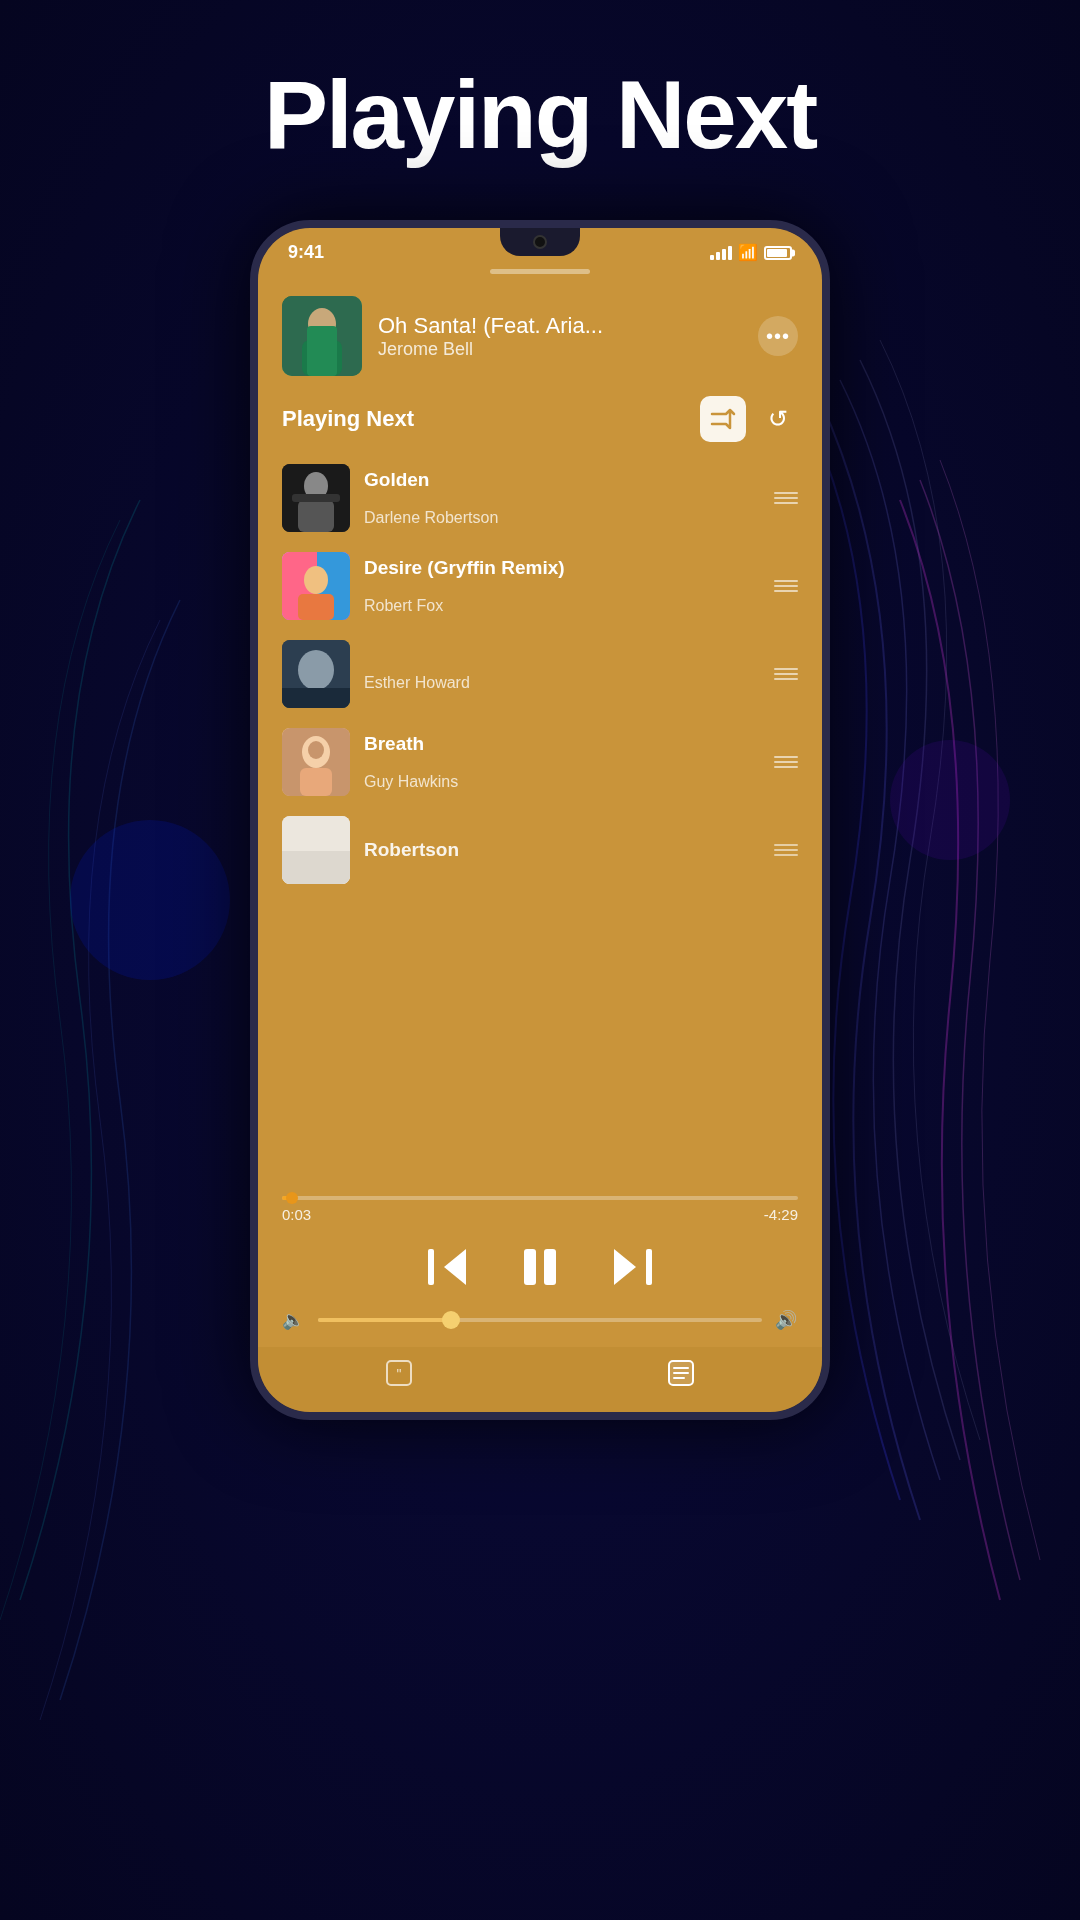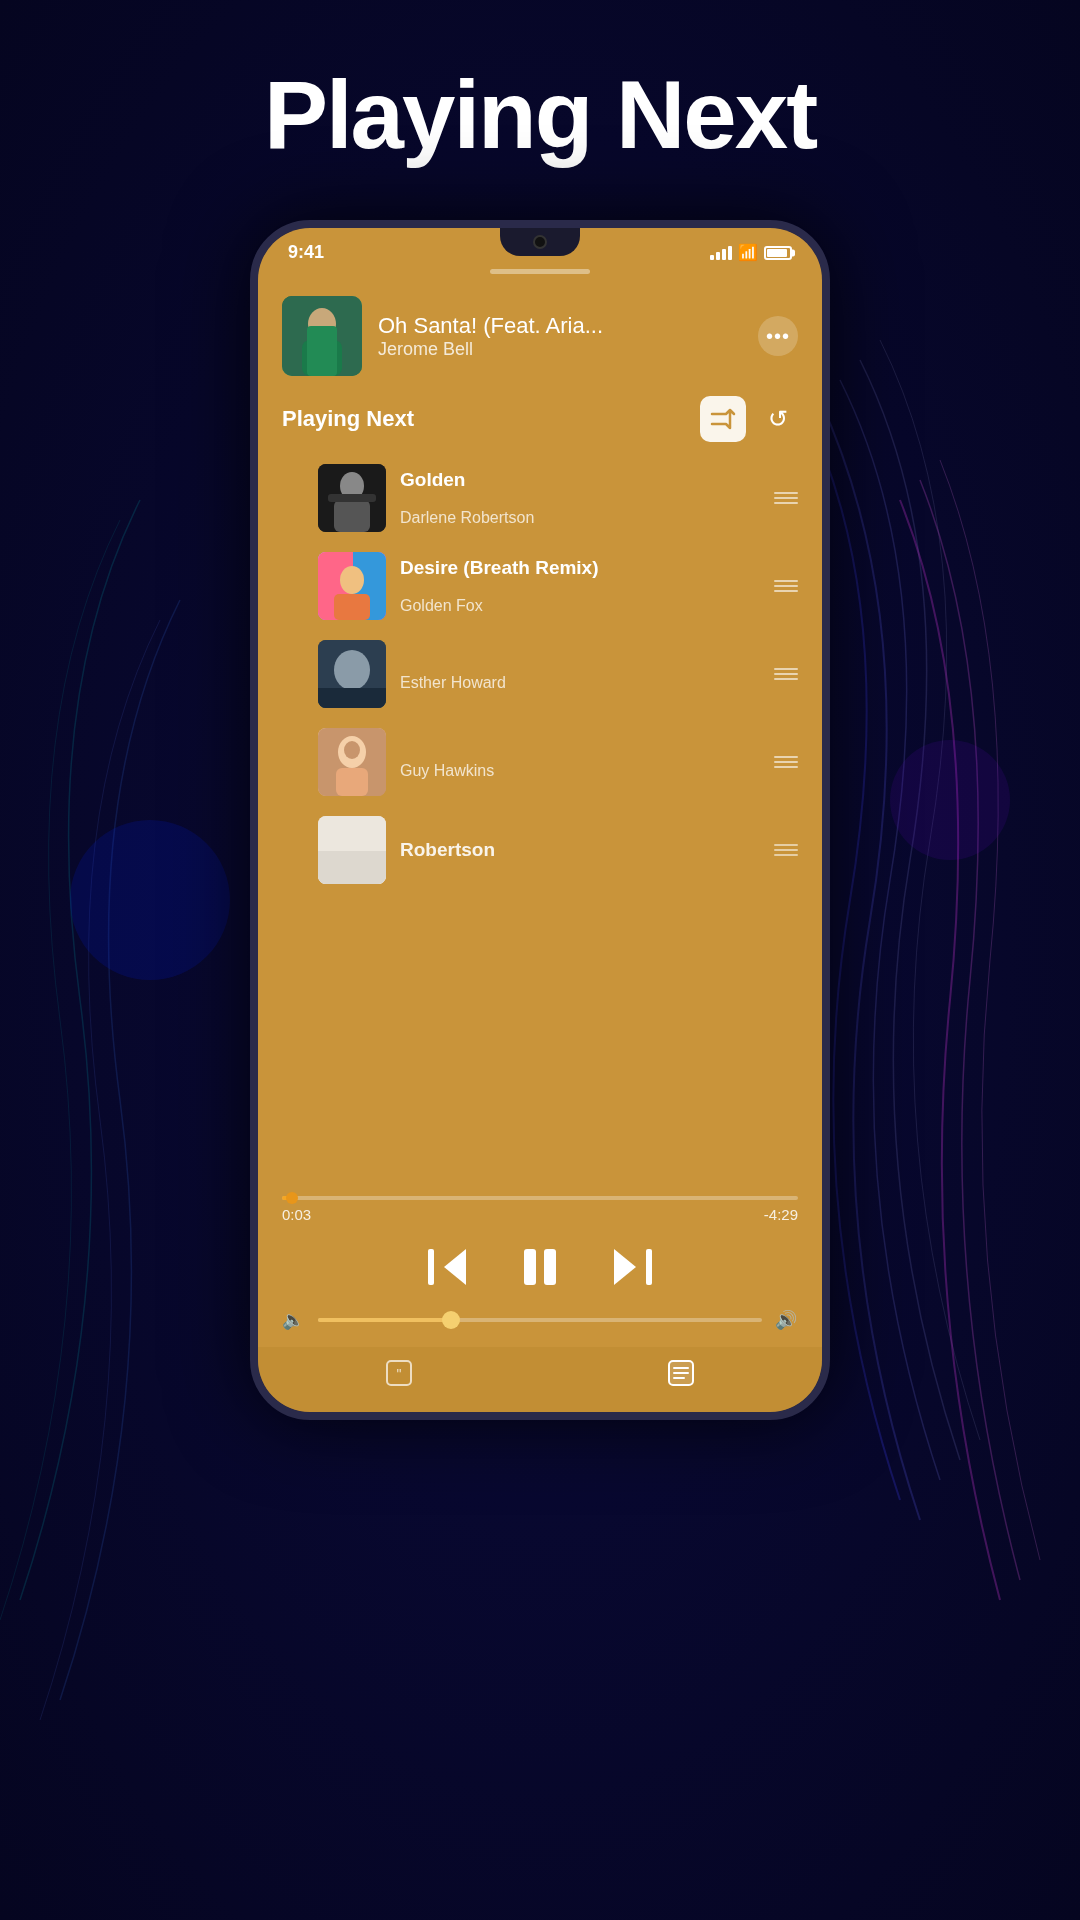--- a/index.html
+++ b/index.html
@@ -244,21 +244,20 @@
     }
     .repeat-icon {
       color: white;
       font-size: 24px;
     }
 
     
     .track-list {
       flex: 1;
       overflow: hidden;
-      padding-left: 36px;
     }
     .track-item {
       display: flex;
       align-items: center;
       padding: 10px 24px;
       gap: 14px;
     }
     .track-art {
       width: 68px;
       height: 68px;
@@ -567,22 +566,22 @@
         <div class="track-art track-art-2">
           <svg width="68" height="68" viewBox="0 0 68 68">
             <rect width="68" height="68" fill="#d070e8"></rect>
             <rect x="0" y="0" width="35" height="68" fill="#ff6688"></rect>
             <rect x="35" y="0" width="33" height="68" fill="#3498db"></rect>
             <ellipse cx="34" cy="28" rx="12" ry="14" fill="#f0c080"></ellipse>
             <rect x="16" y="42" width="36" height="26" rx="5" fill="#e87840"></rect>
           </svg>
         </div>
         <div class="track-info">
-          <div class="track-title">Desire (Breath Remix)</div>
-          <div class="track-artist">Golden Fox</div>
+          <div class="track-title">Desire (Gryffin Remix)</div>
+          <div class="track-artist">Robert Fox</div>
         </div>
         <div class="drag-handle">
           <div class="drag-line"></div>
           <div class="drag-line"></div>
           <div class="drag-line"></div>
         </div>
       </div>
 
       <div class="track-item">
         <div class="track-art track-art-3">
@@ -605,20 +604,21 @@
       <div class="track-item">
         <div class="track-art track-art-4">
           <svg width="68" height="68" viewBox="0 0 68 68">
             <rect width="68" height="68" fill="#c8956c"></rect>
             <ellipse cx="34" cy="24" rx="14" ry="16" fill="#f5d0a9"></ellipse>
             <ellipse cx="34" cy="22" rx="8" ry="9" fill="#c8956c"></ellipse>
             <rect x="18" y="40" width="32" height="28" rx="6" fill="#e8a87a"></rect>
           </svg>
         </div>
         <div class="track-info">
+          <div class="track-title">Breath</div>
           <div class="track-artist">Guy Hawkins</div>
         </div>
         <div class="drag-handle">
           <div class="drag-line"></div>
           <div class="drag-line"></div>
           <div class="drag-line"></div>
         </div>
       </div>
 
 

